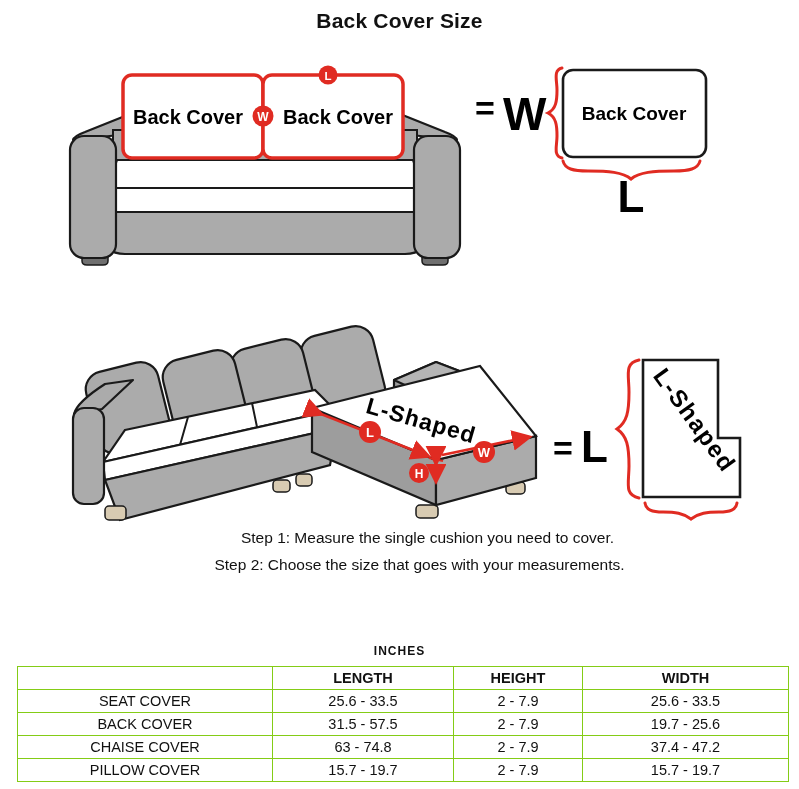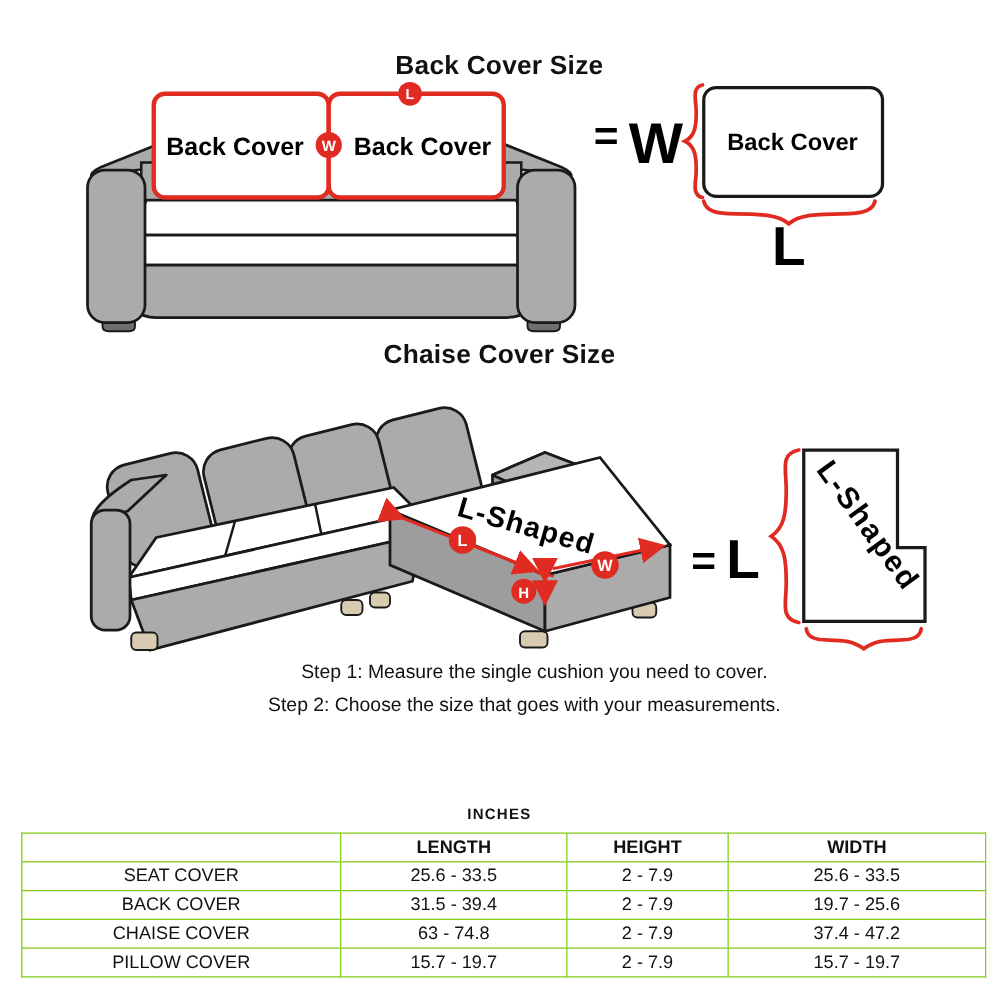--- a/index.html
+++ b/index.html
@@ -1,21 +1,21 @@
 <!DOCTYPE html>
 <html><head>
 <meta charset="utf-8">
 <style>
   * { margin:0; padding:0; box-sizing:border-box; }
   body { background:#ffffff; font-family:"Liberation Sans", sans-serif; color:#111; }
   #canvas { position:relative; width:799px; height:789px; background:#fff; overflow:hidden; }
 
   .title { position:absolute; left:0; width:100%; text-align:center;
            font-size:21px; font-weight:bold; letter-spacing:.2px; }
-  #back-title { top:9px;margin-top:32px; }
+  #back-title { top:9px; }
   #chaise-title { top:272px; }
 
   .figure { position:absolute; }
   #sofa1 { left:55px; top:48px; }
   #eq1   { left:470px; top:55px; }
   #sofa2 { left:45px; top:322px; }
   #eq2   { left:545px; top:345px; }
 
   svg text { font-family:"Liberation Sans", sans-serif; }
 
@@ -79,21 +79,20 @@
   <svg id="eq1" class="figure" width="250" height="165" viewBox="0 0 250 165">
     <text x="5" y="65" font-size="34" font-weight="600">=</text>
     <text x="33" y="75" font-size="46" font-weight="600">W</text>
     <path transform="translate(78,13)" d="M 14 0 C 5 2 9 12 9 22 C 9 33 8 41 0 45 C 8 49 9 57 9 68 C 9 78 5 88 14 90" fill="none" stroke="#e02b22" stroke-width="3" stroke-linecap="round"></path>
     <rect x="93" y="15" width="143" height="87" rx="10" fill="#ffffff" stroke="#1a1a1a" stroke-width="2.6"></rect>
     <text x="164" y="65" font-size="19" font-weight="bold" text-anchor="middle">Back Cover</text>
     <path transform="translate(93,106)" d="M 0 0 C 2 8 10 10 25 10 C 45 10 60 11 68 18 C 76 11 91 10 111 10 C 126 10 135 8 137 0" fill="none" stroke="#e02b22" stroke-width="3" stroke-linecap="round"></path>
     <text x="161" y="157" font-size="44" font-weight="600" text-anchor="middle">L</text>
   </svg>
 
-  <div class="title" id="chaise-title">Chaise Cover Size</div>
 
   <svg id="sofa2" class="figure" width="520" height="218" viewBox="0 0 520 218">
     <defs>
       <marker id="ah" markerWidth="9" markerHeight="9" refX="6.5" refY="4" orient="auto">
         <path d="M0,0 L8,4 L0,8 Z" fill="#e02b22"></path>
       </marker>
     </defs>
 
     <g fill="#ababab" stroke="#1a1a1a" stroke-width="2.2">
       <rect x="261" y="8" width="74" height="84" rx="18" transform="rotate(-14 298 50)"></rect>
@@ -173,21 +172,21 @@
       <td>WIDTH</td>
     </tr>
     <tr>
       <td class="rowlabel">SEAT COVER</td>
       <td>25.6 - 33.5</td>
       <td>2 - 7.9</td>
       <td>25.6 - 33.5</td>
     </tr>
     <tr>
       <td class="rowlabel">BACK COVER</td>
-      <td>31.5 - 39.4</td>
+      <td>31.5 - 57.5</td>
       <td>2 - 7.9</td>
       <td>19.7 - 25.6</td>
     </tr>
     <tr>
       <td class="rowlabel">CHAISE COVER</td>
       <td>63 - 74.8</td>
       <td>2 - 7.9</td>
       <td>37.4 - 47.2</td>
     </tr>
     <tr>

